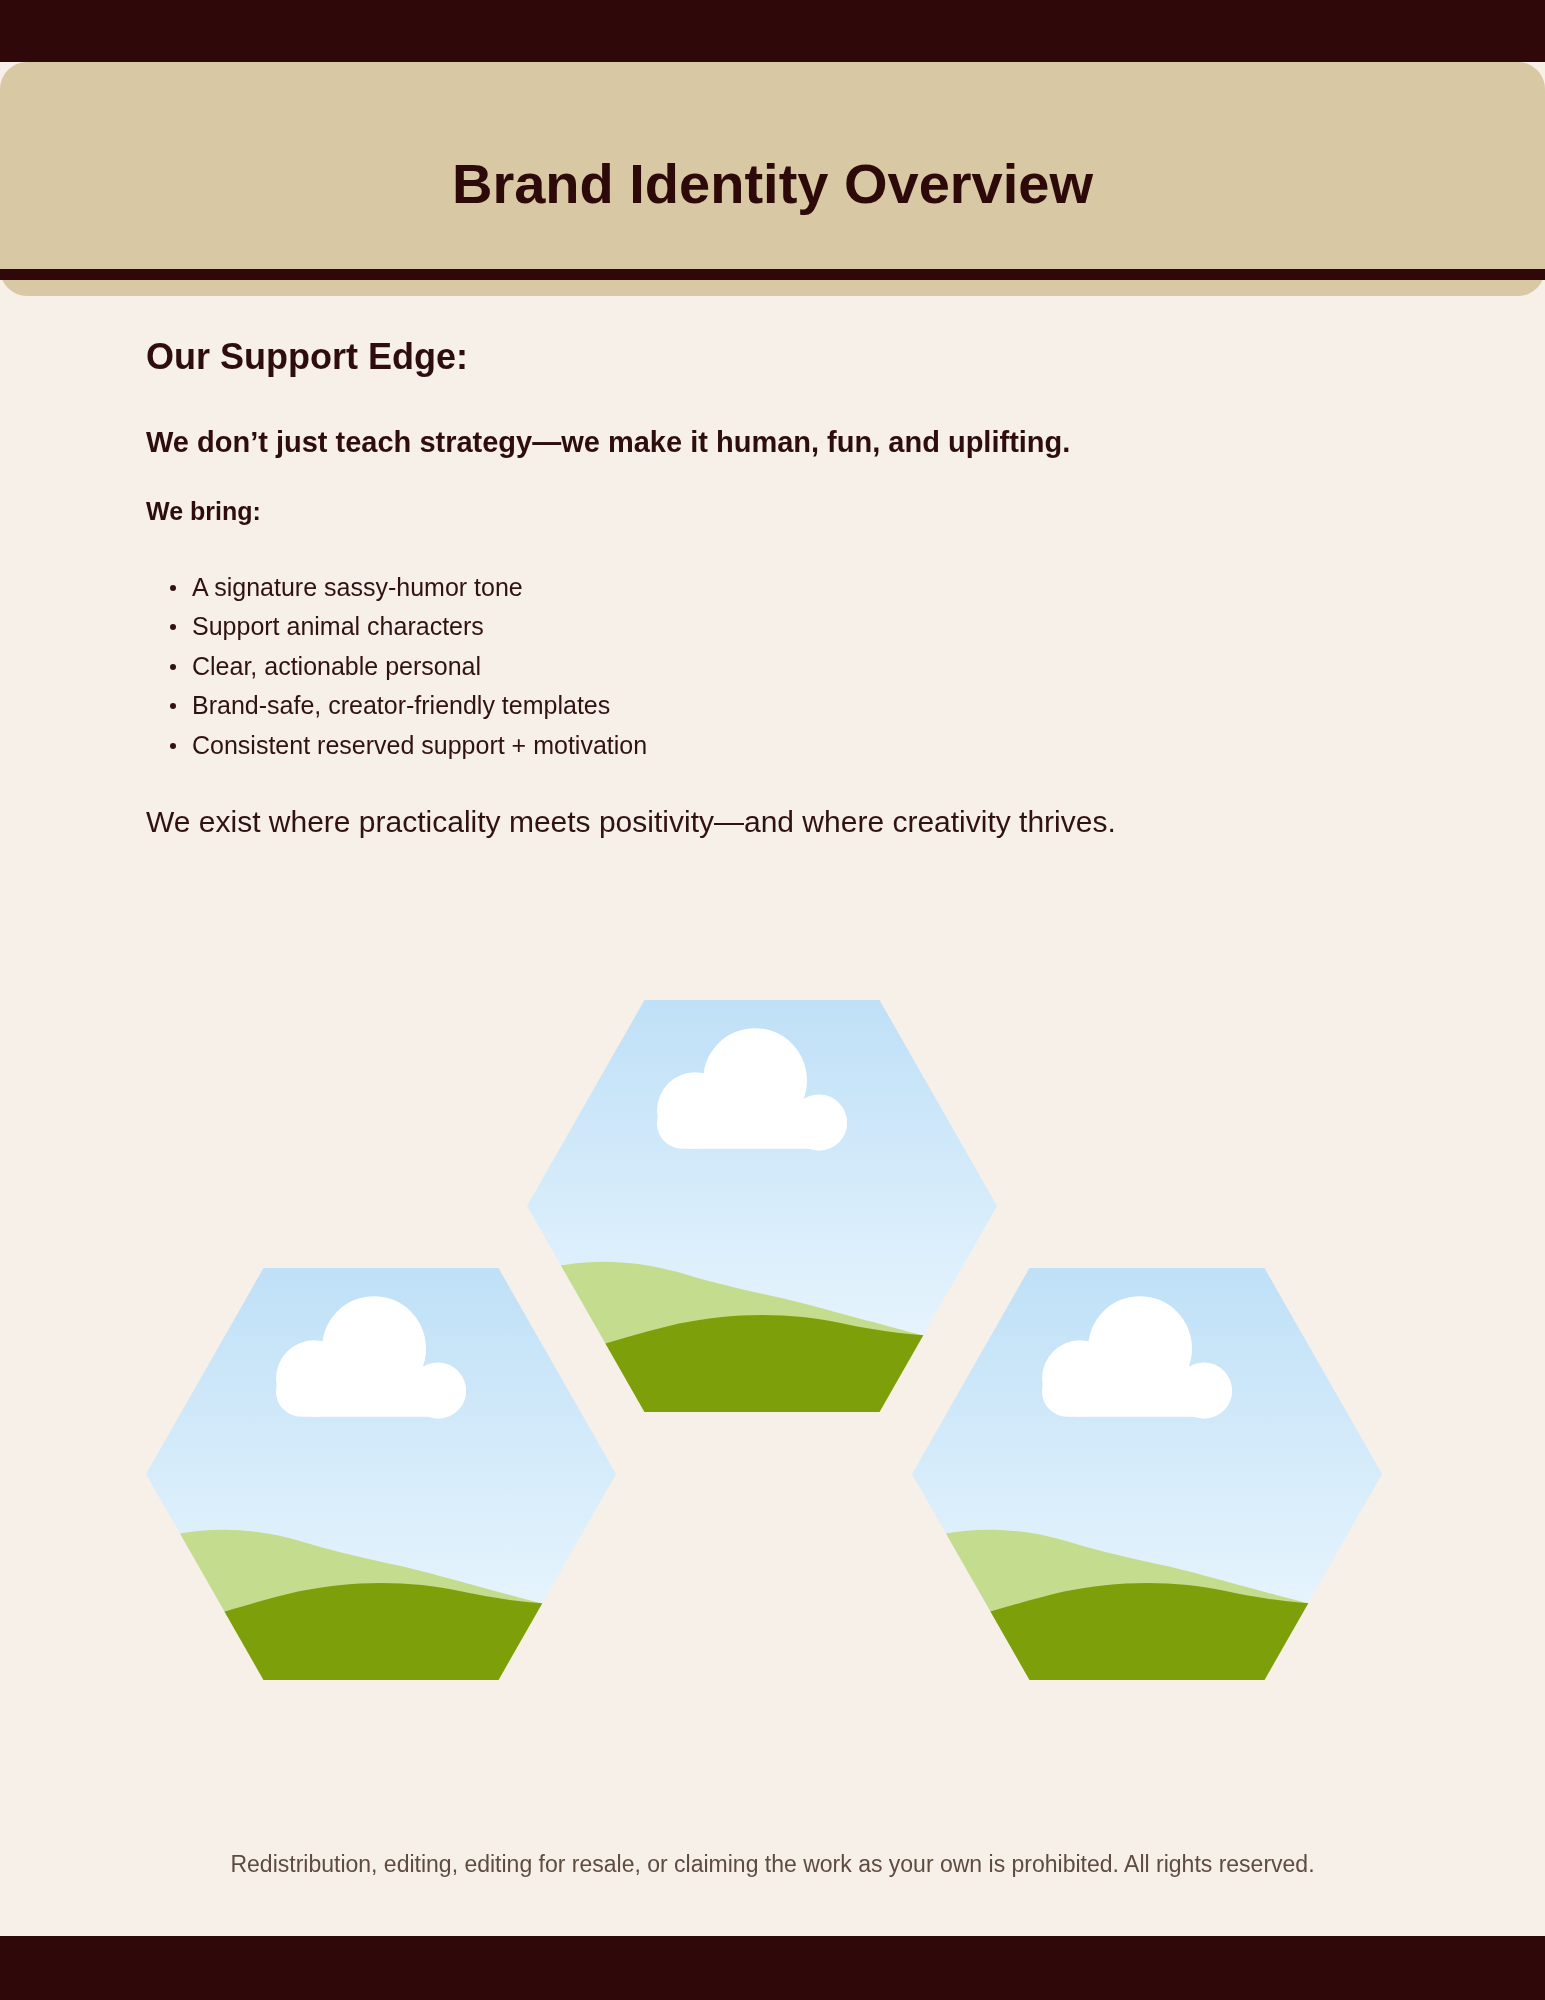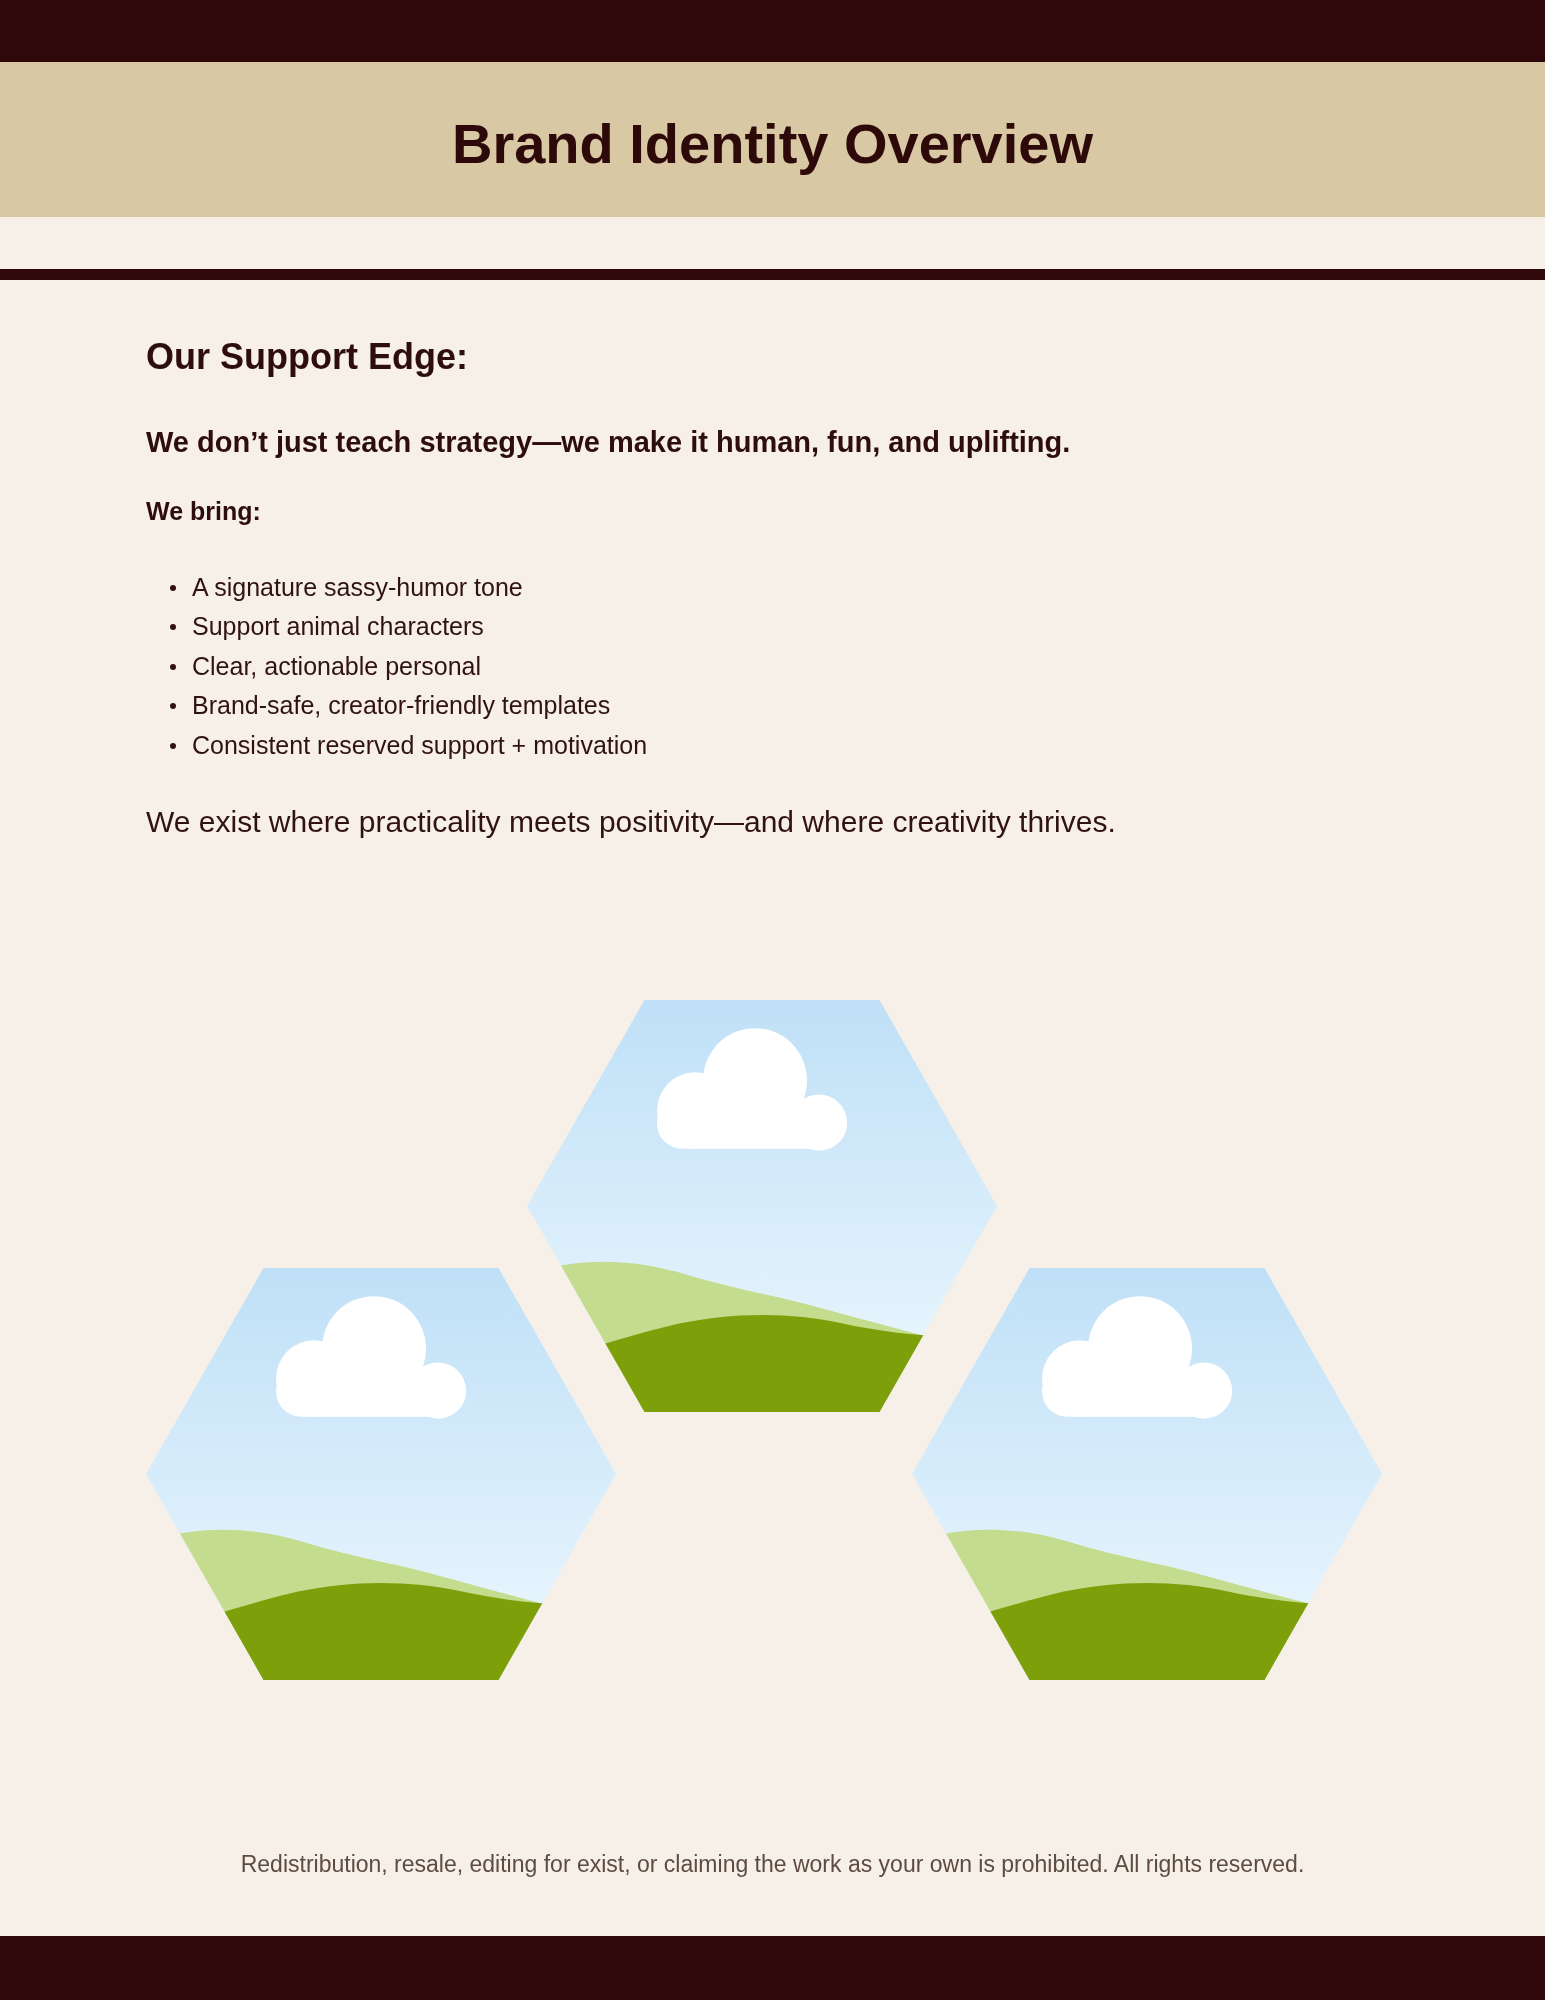--- a/index.html
+++ b/index.html
@@ -12,22 +12,22 @@
     overflow: hidden;
     font-family: "Liberation Sans", sans-serif;
     color: #301212;
   }
   .top-bar {
     position: absolute; top: 0; left: 0; right: 0;
     height: 62px; background: #2f0909;
   }
   .header-band {
     position: absolute; top: 62px; left: 0; right: 0;
-    height: 155px; background: #d8c8a4;
-    display: flex; align-items: center; justify-content: center;
+    height: 234px; background: #d8c8a4;
+    display: flex; align-items: center; justify-content: center; border-radius: 27px;
   }
   .page-title {
     font-size: 56px; font-weight: bold; color: #2d0909;
     letter-spacing: 0px; margin: 0; transform: translateY(4px);
   }
   .band-divider {
     position: absolute; top: 269px; left: 0; right: 0;
     height: 11px; background: #2f0909;
   }
   .content {
@@ -163,18 +163,18 @@
         <circle cx="168" cy="110" r="38"></circle>
         <circle cx="292" cy="122" r="28"></circle>
         <rect x="130" y="98" width="190" height="50" rx="25"></rect>
       </g>
       <path fill="#c3dc8e" d="M0 272 C 50 257 100 256 155 272 C 215 290 245 293 292 306 C 340 319 392 333 432 343 C 448 347 462 349 470 350 L470 410 L0 410 Z"></path>
       <path fill="#7d9f0a" d="M0 362 C 42 355 92 336 152 322 C 204 311 262 310 316 322 C 362 332 424 339 470 332 L470 410 L0 410 Z"></path>
     </svg>
   </div>
 
   <div class="footer-note">
-    <div>Redistribution, resale, editing for exist, or claiming the work as your own is prohibited. All rights reserved.</div>
+    <div>Redistribution, editing, editing for resale, or claiming the work as your own is prohibited. All rights reserved.</div>
   </div>
 
   <div class="bottom-bar"></div>
 
 </div>
 
 </body></html>

